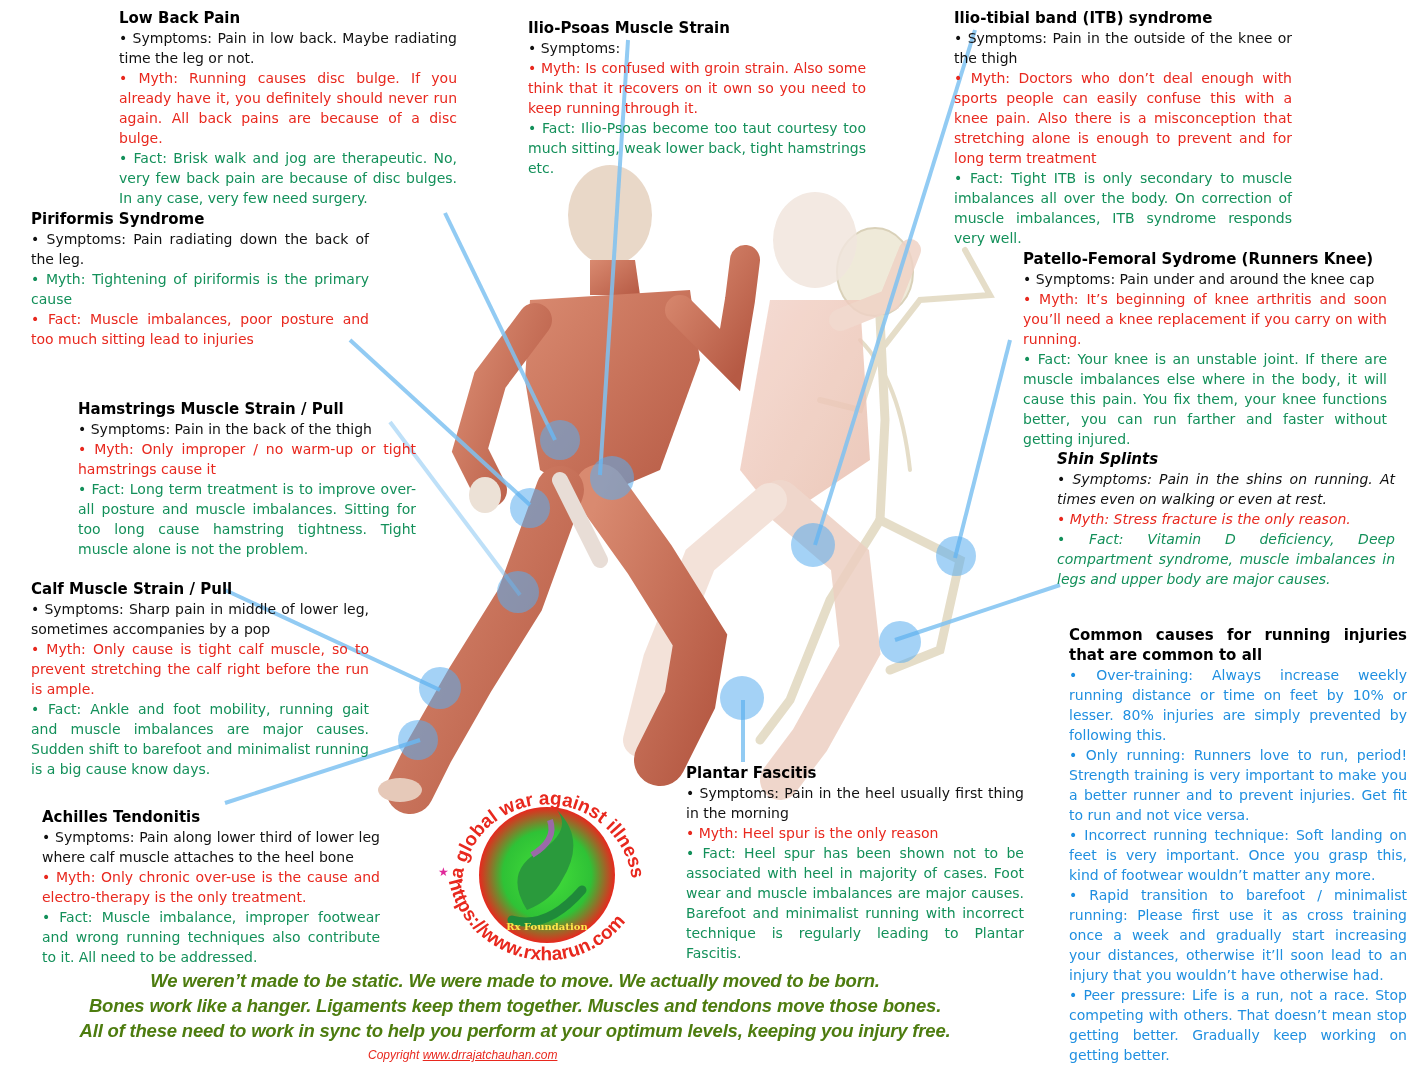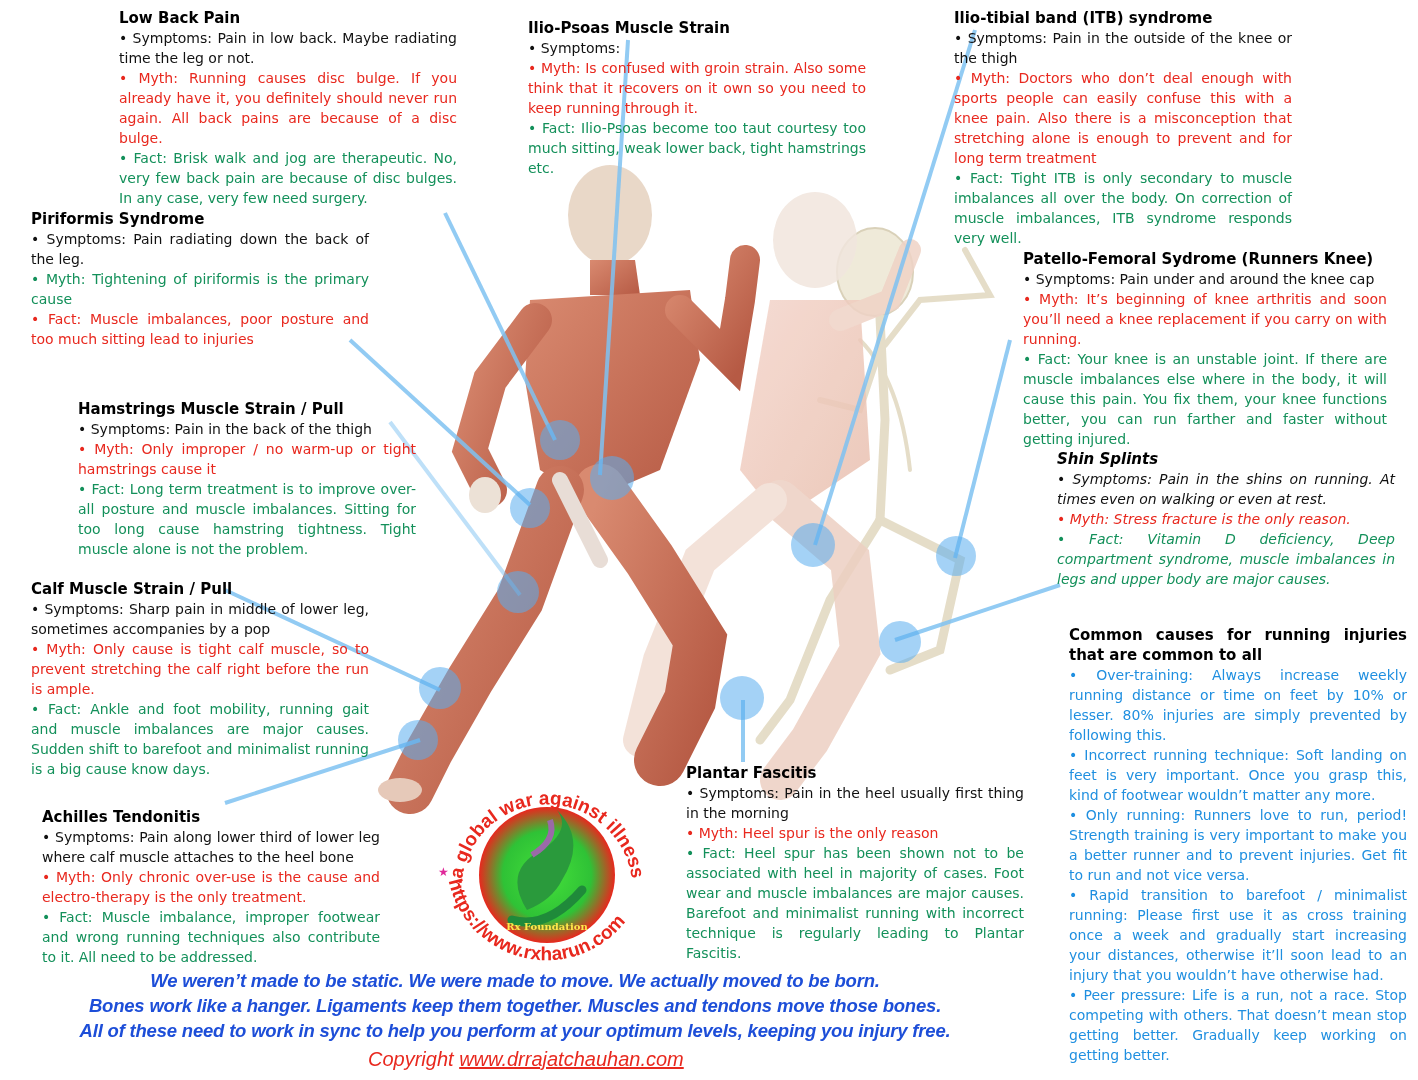--- a/index.html
+++ b/index.html
@@ -4,25 +4,25 @@
 <style>
   html, body { margin:0; padding:0; }
   body { width:1418px; height:1080px; background:#ffffff; position:relative; overflow:hidden;
          font-family:"DejaVu Sans", sans-serif; }
   .block { position:absolute; font-size:14px; line-height:20px; text-align:justify; color:#111; }
   .block .title { font-weight:bold; font-size:15px; color:#000; display:block; }
   .sym { color:#111; display:block; }
   .myth { color:#e8281e; display:block; }
   .fact { color:#13905a; display:block; }
   .blue { color:#1f8fe0; display:block; }
-  .quote { position:absolute; left:0; width:1030px; text-align:center; color:#1d4ed8;
+  .quote { position:absolute; left:0; width:1030px; text-align:center; color:#4d7c0f;
            font-family:"Liberation Sans", sans-serif; font-style:italic; font-weight:bold; font-size:18.5px;
            line-height:25px; letter-spacing:-0.2px; }
   .copyright { position:absolute; left:368px; top:1048px; color:#e8281e; font-family:"Liberation Sans", sans-serif;
-               font-style:italic; font-size:20px; }
+               font-style:italic; font-size:12px; }
   .copyright a { color:#e8281e; text-decoration:underline; }
   svg.art { position:absolute; left:0; top:0; }
   .logo { position:absolute; left:432px; top:770px; width:230px; height:200px; }
 </style>
 </head>
 <body>
 
 <svg class="art" width="1418" height="1080" viewBox="0 0 1418 1080">
   <defs>
     <linearGradient id="muscle" x1="0" y1="0" x2="1" y2="1">
@@ -169,22 +169,22 @@
 <div class="block" style="left:31px; top:579px; width:338px;">
   <span class="title">Calf Muscle Strain / Pull</span>
   <span class="sym">• Symptoms: Sharp pain in middle of lower leg, sometimes accompanies by a pop</span>
   <span class="myth">• Myth: Only cause is tight calf muscle, so to prevent stretching the calf right before the run is ample.</span>
   <span class="fact">• Fact: Ankle and foot mobility, running gait and muscle imbalances are major causes. Sudden shift to barefoot and minimalist running is a big cause know days.</span>
 </div>
 
 <div class="block" style="left:1069px; top:625px; width:338px;">
   <span class="title">Common causes for running injuries that are common to all</span>
   <span class="blue">• Over-training: Always increase weekly running distance or time on feet by 10% or lesser. 80% injuries are simply prevented by following this.</span>
+  <span class="blue">• Only running: Runners love to run, period! Strength training is very important to make you a better runner and to prevent injuries. Get fit to run and not vice versa.</span>
   <span class="blue">• Incorrect running technique: Soft landing on feet is very important. Once you grasp this, kind of footwear wouldn’t matter any more.</span>
-  <span class="blue">• Only running: Runners love to run, period! Strength training is very important to make you a better runner and to prevent injuries. Get fit to run and not vice versa.</span>
   <span class="blue">• Rapid transition to barefoot / minimalist running: Please first use it as cross training once a week and gradually start increasing your distances, otherwise it’ll soon lead to an injury that you wouldn’t have otherwise had.</span>
   <span class="blue">• Peer pressure: Life is a run, not a race. Stop competing with others. That doesn’t mean stop getting better. Gradually keep working on getting better.</span>
 </div>
 
 <div class="block" style="left:686px; top:763px; width:338px;">
   <span class="title">Plantar Fascitis</span>
   <span class="sym">• Symptoms: Pain in the heel usually first thing in the morning</span>
   <span class="myth">• Myth: Heel spur is the only reason</span>
   <span class="fact">• Fact: Heel spur has been shown not to be associated with heel in majority of cases. Foot wear and muscle imbalances are major causes. Barefoot and minimalist running with incorrect technique is regularly leading to Plantar Fascitis.</span>
 </div>

